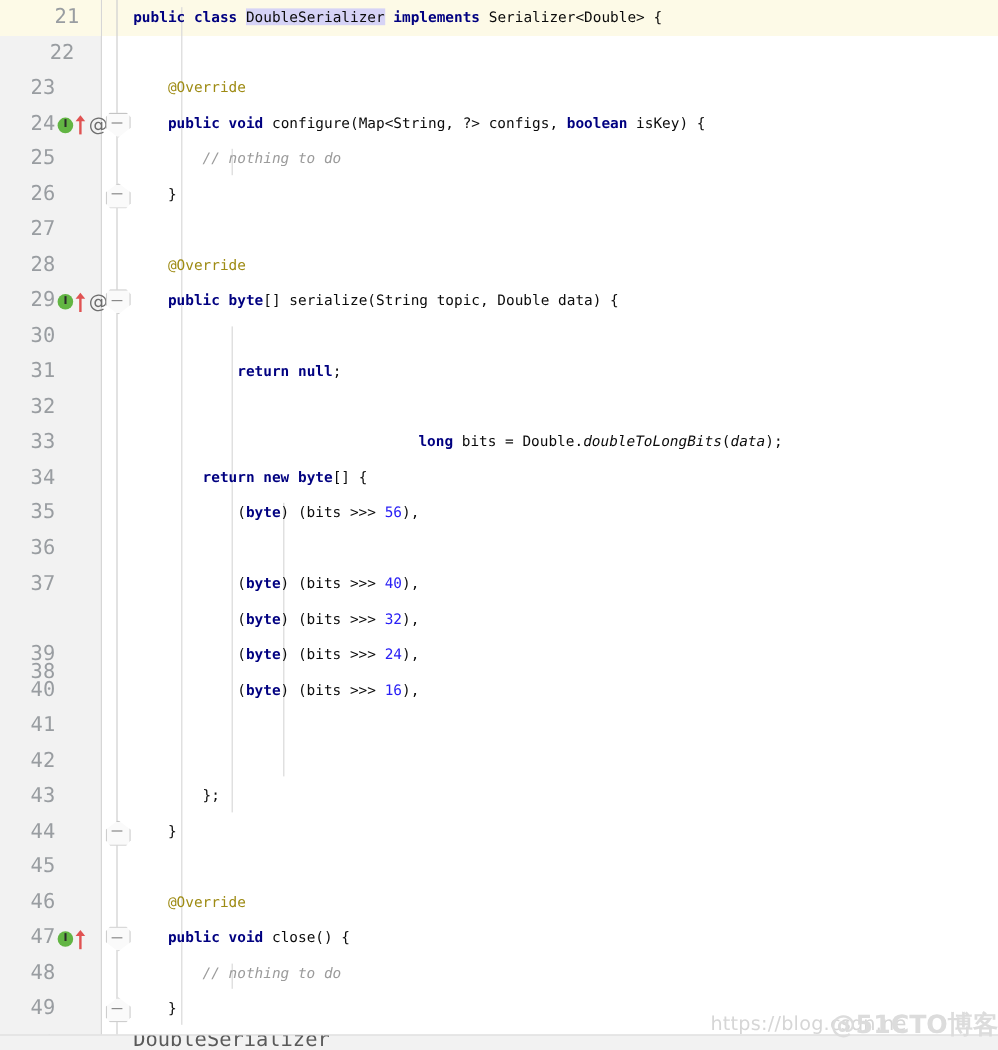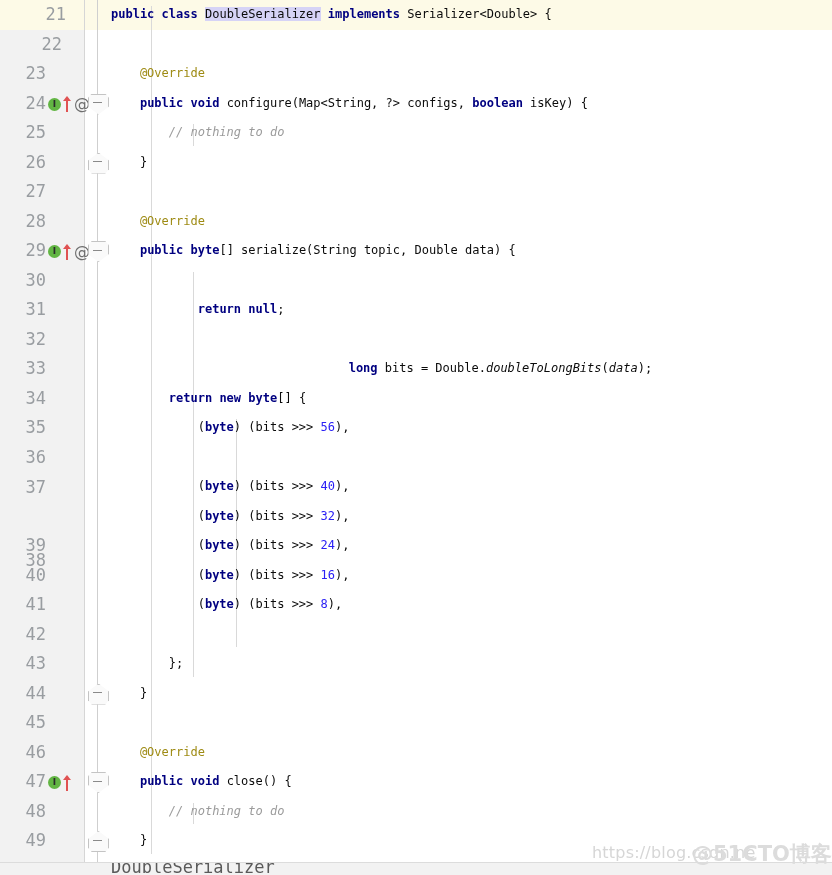--- a/index.html
+++ b/index.html
@@ -221,21 +221,20 @@
       <div class="codeline" style="top: 236px;"><span>    </span><span class="kw">public</span><span> </span><span class="kw">byte</span><span>[] serialize(String topic, Double data) {</span></div>
       <div class="codeline" style="top: 295px;"><span>            </span><span class="kw">return</span><span> </span><span class="kw">null</span><span>;</span></div>
       <div class="codeline" style="top: 324.5px;"></div>
       <div class="codeline" style="top: 354px; text-align: center;"><span>        </span><span class="kw">long</span><span> bits = Double.</span><span class="stat">doubleToLongBits</span><span>(</span><span class="param">data</span><span>);</span></div>
       <div class="codeline" style="top: 383.5px;"><span>        </span><span class="kw">return</span><span> </span><span class="kw">new</span><span> </span><span class="kw">byte</span><span>[] {</span></div>
       <div class="codeline" style="top: 413px;"><span>            (</span><span class="kw">byte</span><span>) (bits &gt;&gt;&gt; </span><span class="num">56</span><span>),</span></div>
       <div class="codeline" style="top: 472px;"><span>            (</span><span class="kw">byte</span><span>) (bits &gt;&gt;&gt; </span><span class="num">40</span><span>),</span></div>
       <div class="codeline" style="top: 501.5px;"><span>            (</span><span class="kw">byte</span><span>) (bits &gt;&gt;&gt; </span><span class="num">32</span><span>),</span></div>
       <div class="codeline" style="top: 531px;"><span>            (</span><span class="kw">byte</span><span>) (bits &gt;&gt;&gt; </span><span class="num">24</span><span>),</span></div>
       <div class="codeline" style="top: 560.5px;"><span>            (</span><span class="kw">byte</span><span>) (bits &gt;&gt;&gt; </span><span class="num">16</span><span>),</span></div>
-      <div class="codeline" style="top: 590px;"><span>            (</span><span class="kw">byte</span><span>) (bits &gt;&gt;&gt; </span><span class="num">8</span><span>),</span></div>
       <div class="codeline" style="top: 649px;"><span>        };</span></div>
       <div class="codeline" style="top: 678.5px;"><span>    }</span></div>
       <div class="codeline" style="top: 708px;"></div>
       <div class="codeline" style="top: 737.5px;"><span class="ann">    @Override</span></div>
       <div class="codeline" style="top: 767px;"><span>    </span><span class="kw">public</span><span> </span><span class="kw">void</span><span> close() {</span></div>
       <div class="codeline" style="top: 796.5px;"><span class="cmt">        // nothing to do</span></div>
       <div class="codeline" style="top: 826px;"><span>    }</span></div>
       <div class="codeline" style="top: 855.5px;"><span>}</span></div>
     </div>
 

